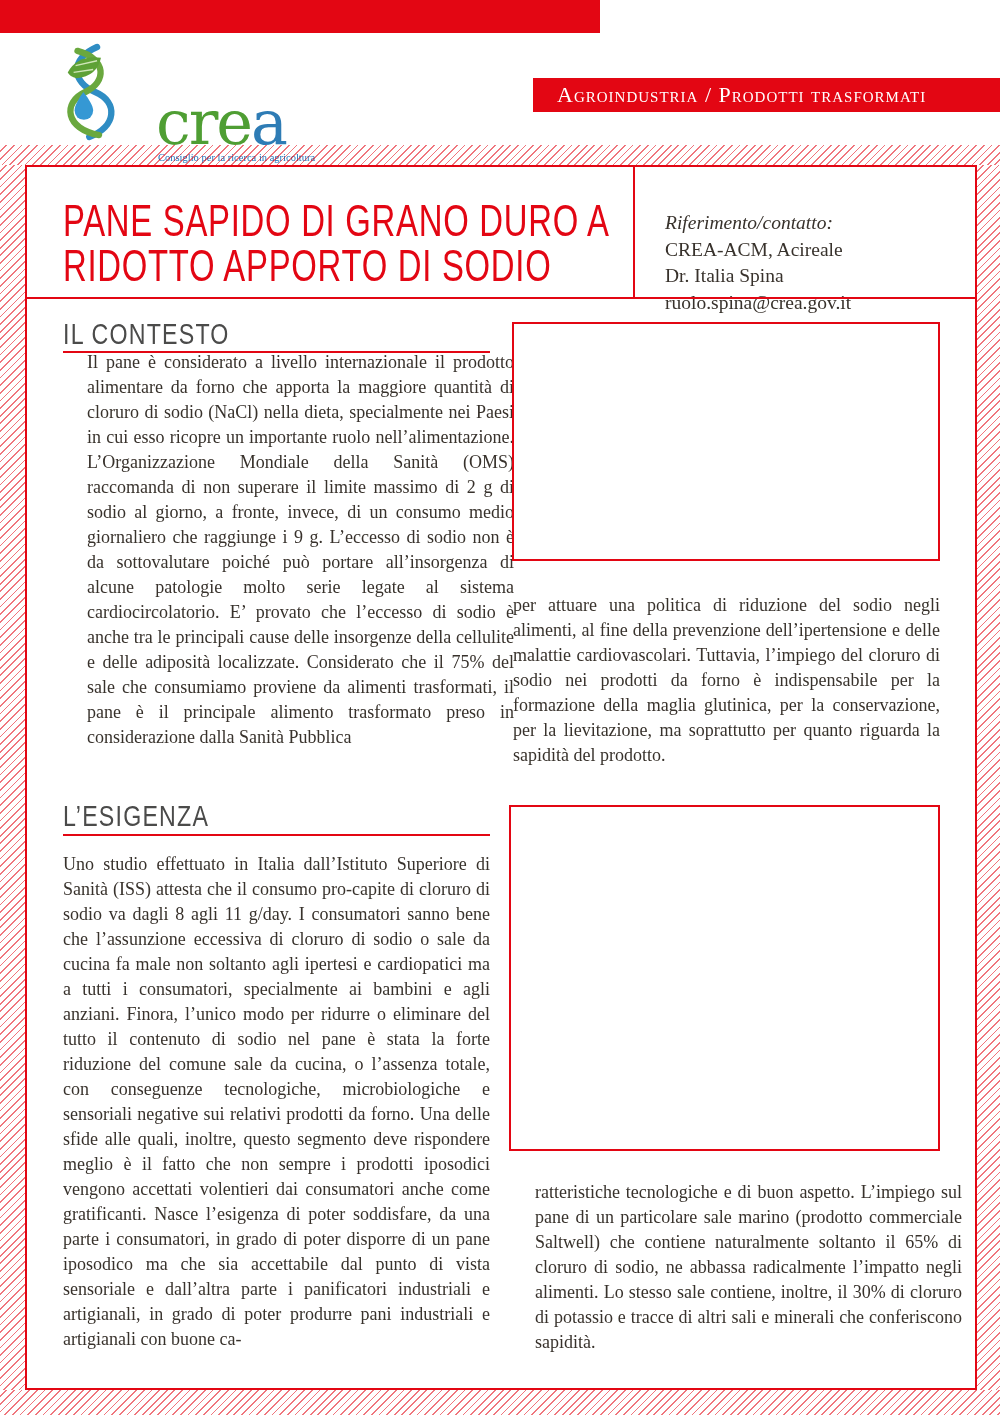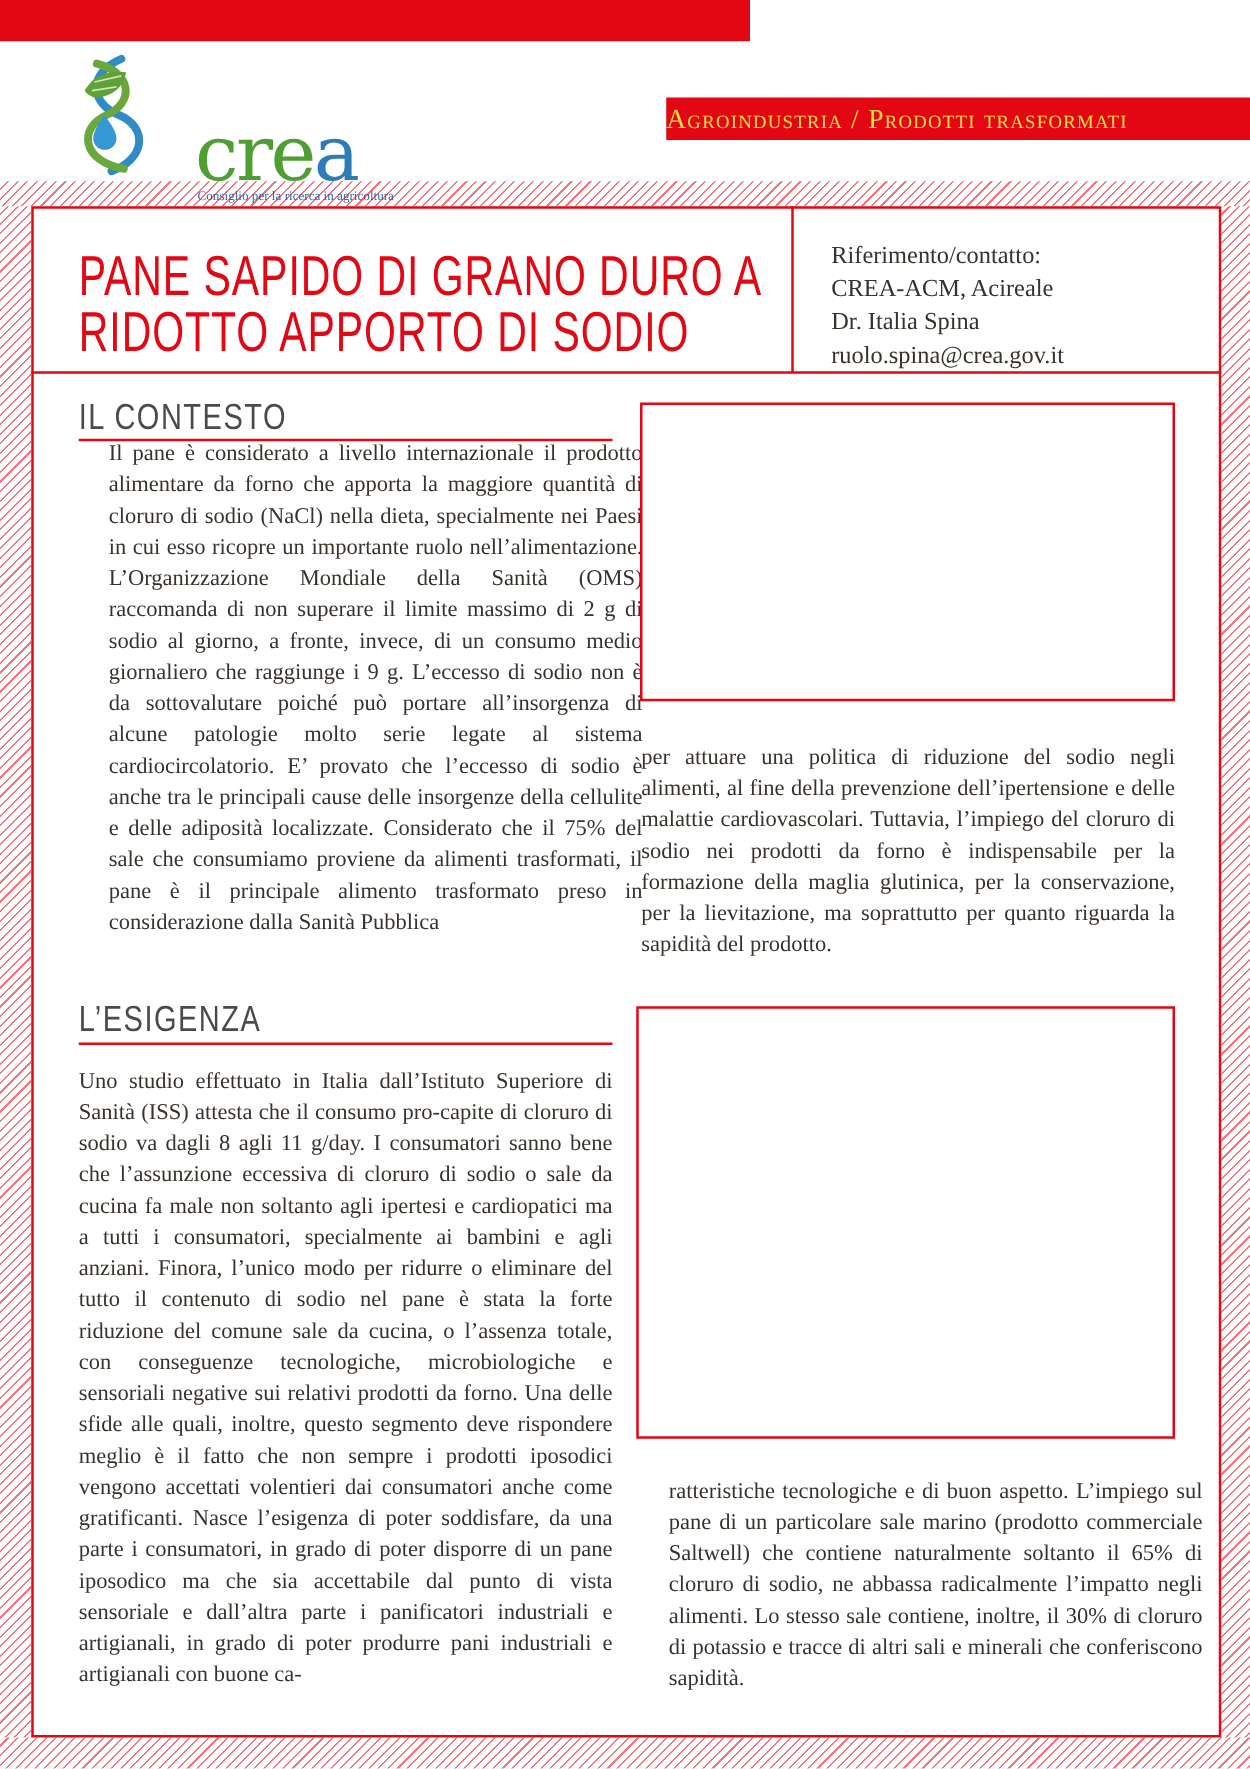--- a/index.html
+++ b/index.html
@@ -3,22 +3,22 @@
 <meta charset="utf-8">
 <style>
   html,body{margin:0;padding:0;background:#fff;}
   .page{position:relative;width:1000px;height:1415px;background:#ffffff;overflow:hidden;
         font-family:"Liberation Serif",serif;}
 
   
   .topbar{position:absolute;left:0;top:0;width:600px;height:33px;background:#e30613;}
   .banner{position:absolute;left:533px;top:78px;width:467px;height:34px;background:#e30613;
           display:flex;align-items:center;}
-  .banner-label{color:#fde047;font-family:"Liberation Serif",serif;font-variant:small-caps;
-          font-size:22px;letter-spacing:1px;white-space:nowrap;}
+  .banner-label{color:#ffffff;font-family:"Liberation Serif",serif;font-variant:small-caps;
+          font-size:22px;letter-spacing:1px;padding-left:24px;white-space:nowrap;}
 
   
   .logo{position:absolute;left:56px;top:42px;width:330px;height:100px;}
   .logo svg{position:absolute;left:0;top:0;}
   .brand{position:absolute;left:100px;top:50px;font-family:"DejaVu Serif",serif;
          font-size:62px;line-height:1;letter-spacing:-2px;text-align:center;}
   .brand .g{color:#4f9e33;}
   .brand .b{color:#2e7cb5;}
   .logo-caption{position:absolute;left:102px;top:110px;color:#1d71b8;
          font-family:"Liberation Serif",serif;font-size:10.5px;line-height:12.5px;white-space:nowrap;}
@@ -35,21 +35,21 @@
          border:2px solid #e30613;background:#ffffff;}
 
   
   .doc-title{position:absolute;left:63px;top:198px;color:#e30613;
          font-family:"Liberation Sans",sans-serif;font-size:45px;line-height:45px;
          transform:scaleX(0.73);transform-origin:left top;white-space:nowrap;letter-spacing:1px;}
   .title-vsep{position:absolute;left:633px;top:165px;width:0;height:133px;border-left:2px solid #e30613;}
   .title-rule{position:absolute;left:25px;top:297px;width:952px;height:0;border-top:2px solid #e30613;}
 
   .contact{position:absolute;left:665px;top:192px;color:#38322c;font-size:19.5px;line-height:26.5px;}
-  .contact .it{}
+  .contact .it{font-style:italic;margin-top:18px;}
 
   
   .sec-head{position:absolute;color:#4b4b4a;font-family:"Liberation Sans",sans-serif;
          font-size:29px;line-height:29px;letter-spacing:1.5px;transform:scaleX(0.8);
          transform-origin:left top;white-space:nowrap;}
   .sec-head.h1{left:63px;top:320px;}
   .sec-head.h2{left:63px;top:802px;}
   .sec-rule{position:absolute;width:427px;height:0;border-top:2.5px solid #e30613;}
   .sec-rule.r1{left:63px;top:351px;}
   .sec-rule.r2{left:63px;top:834px;}

